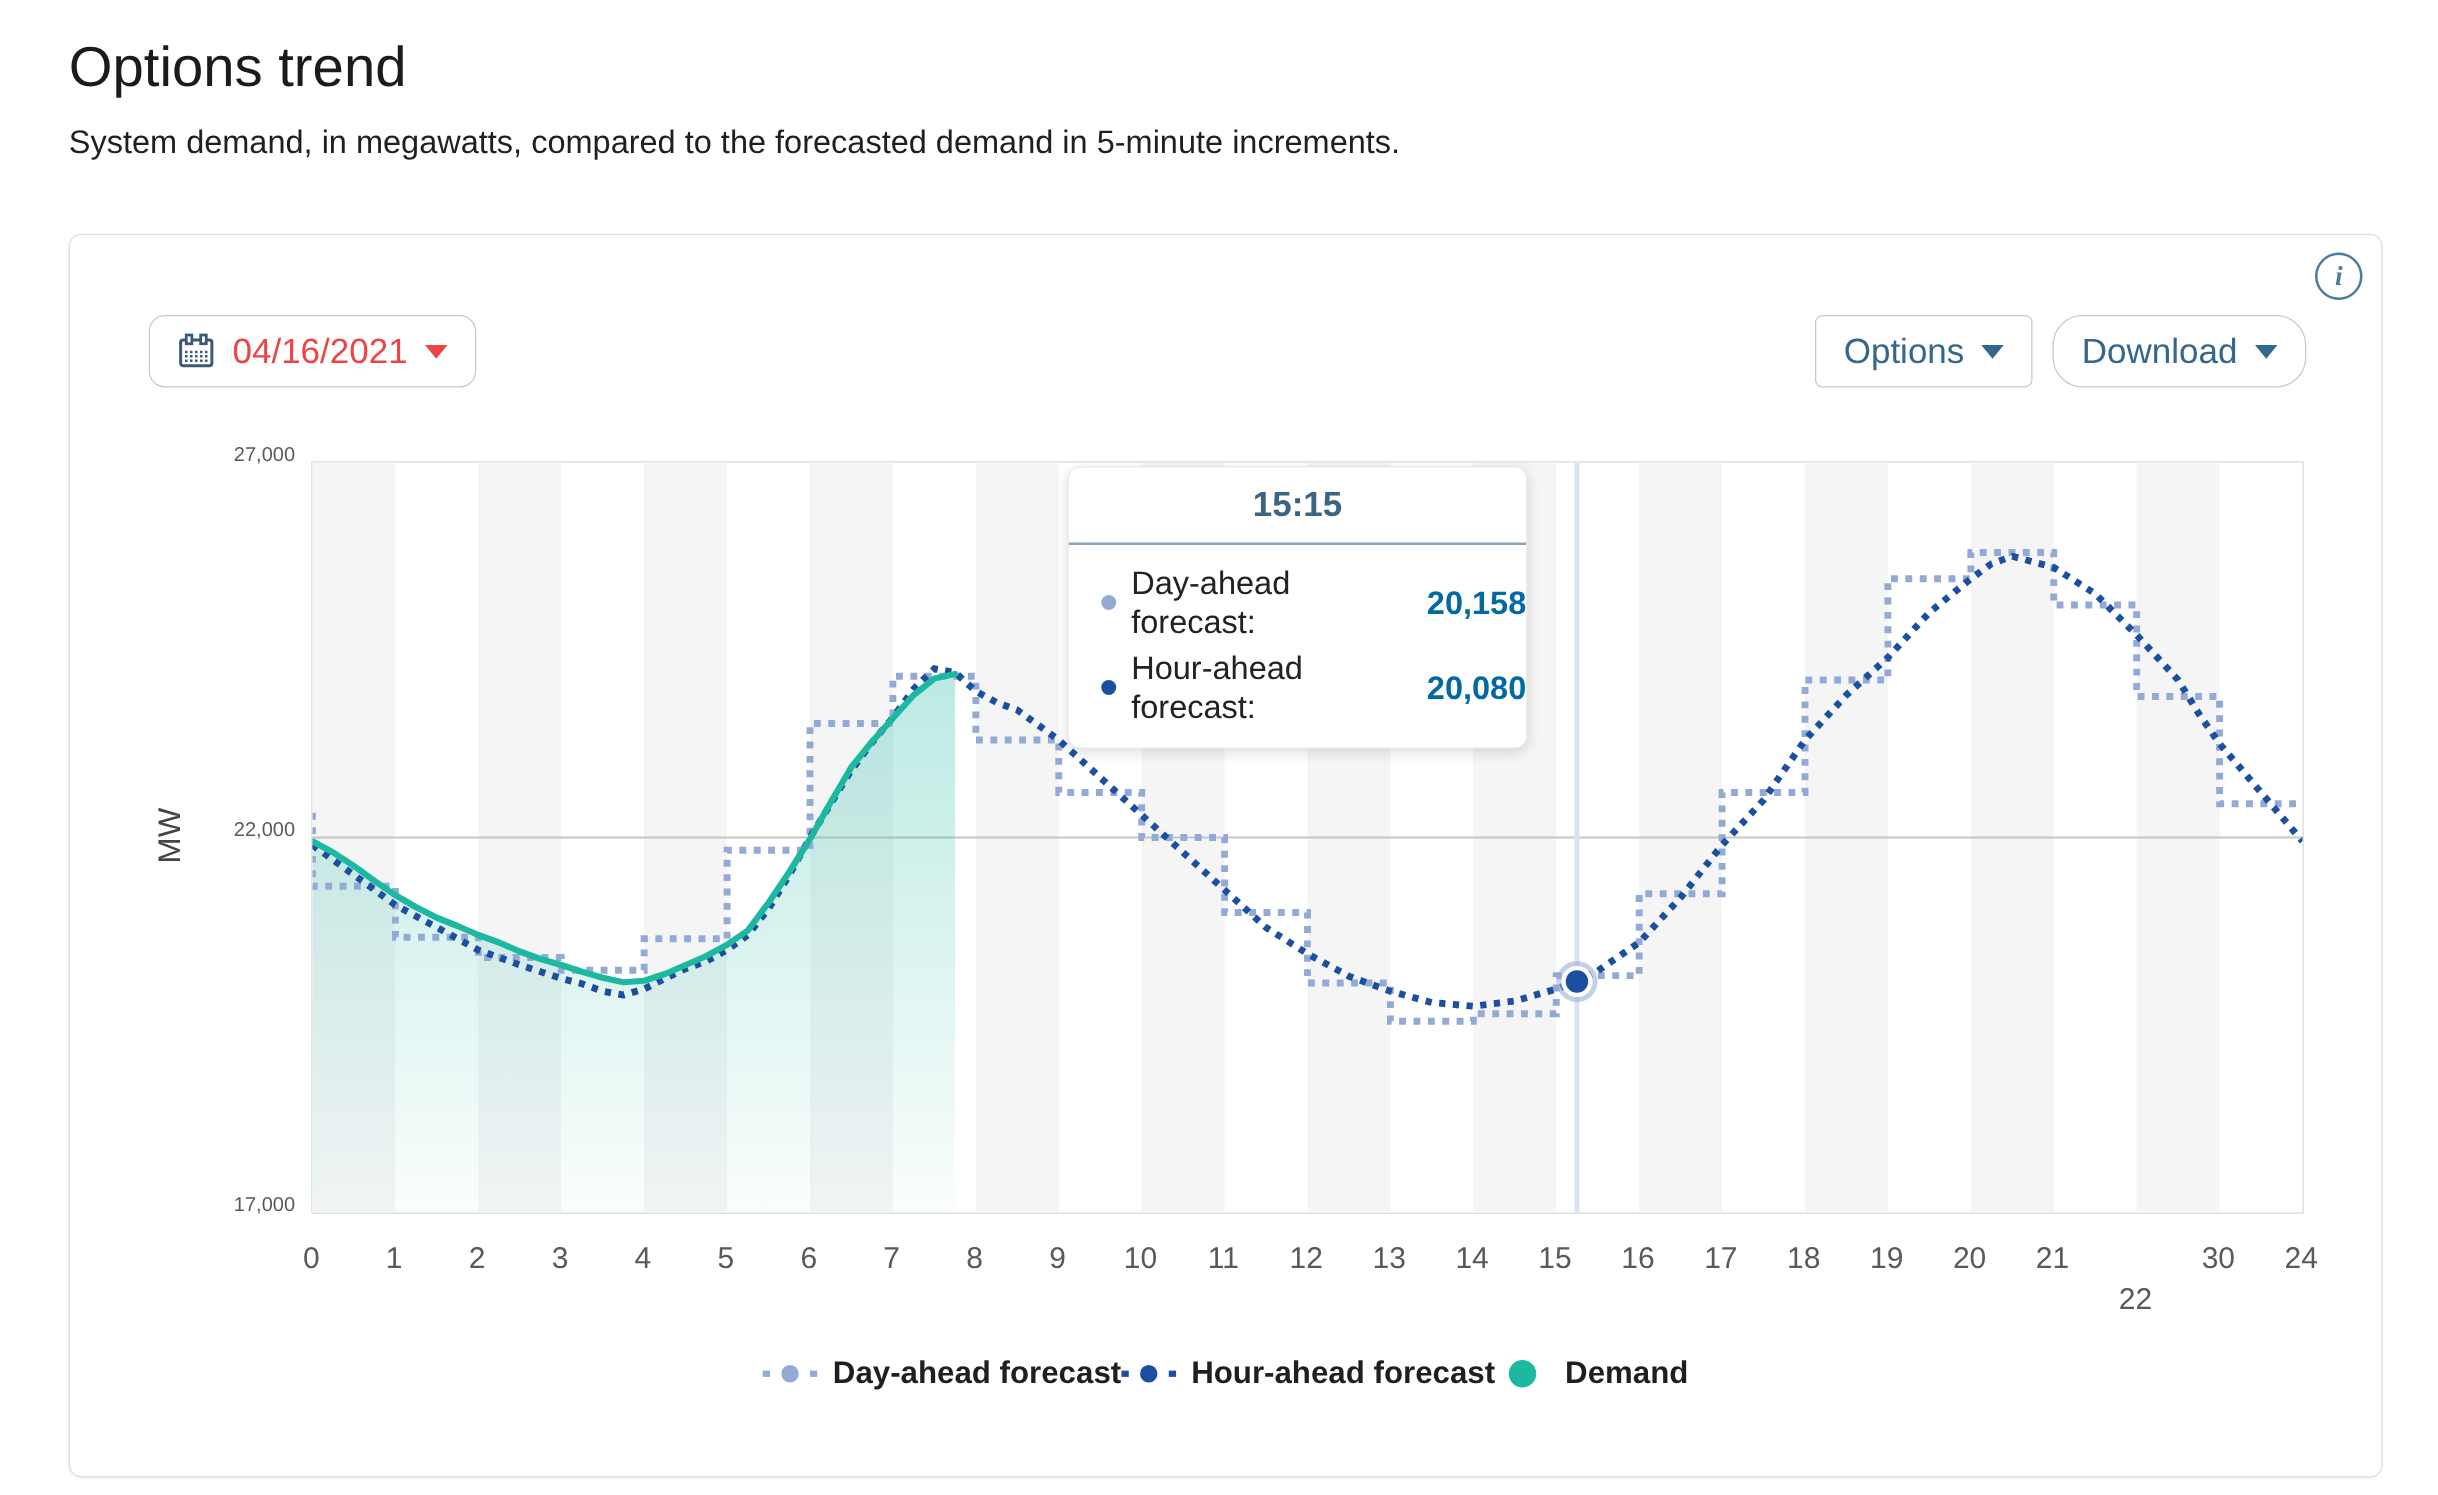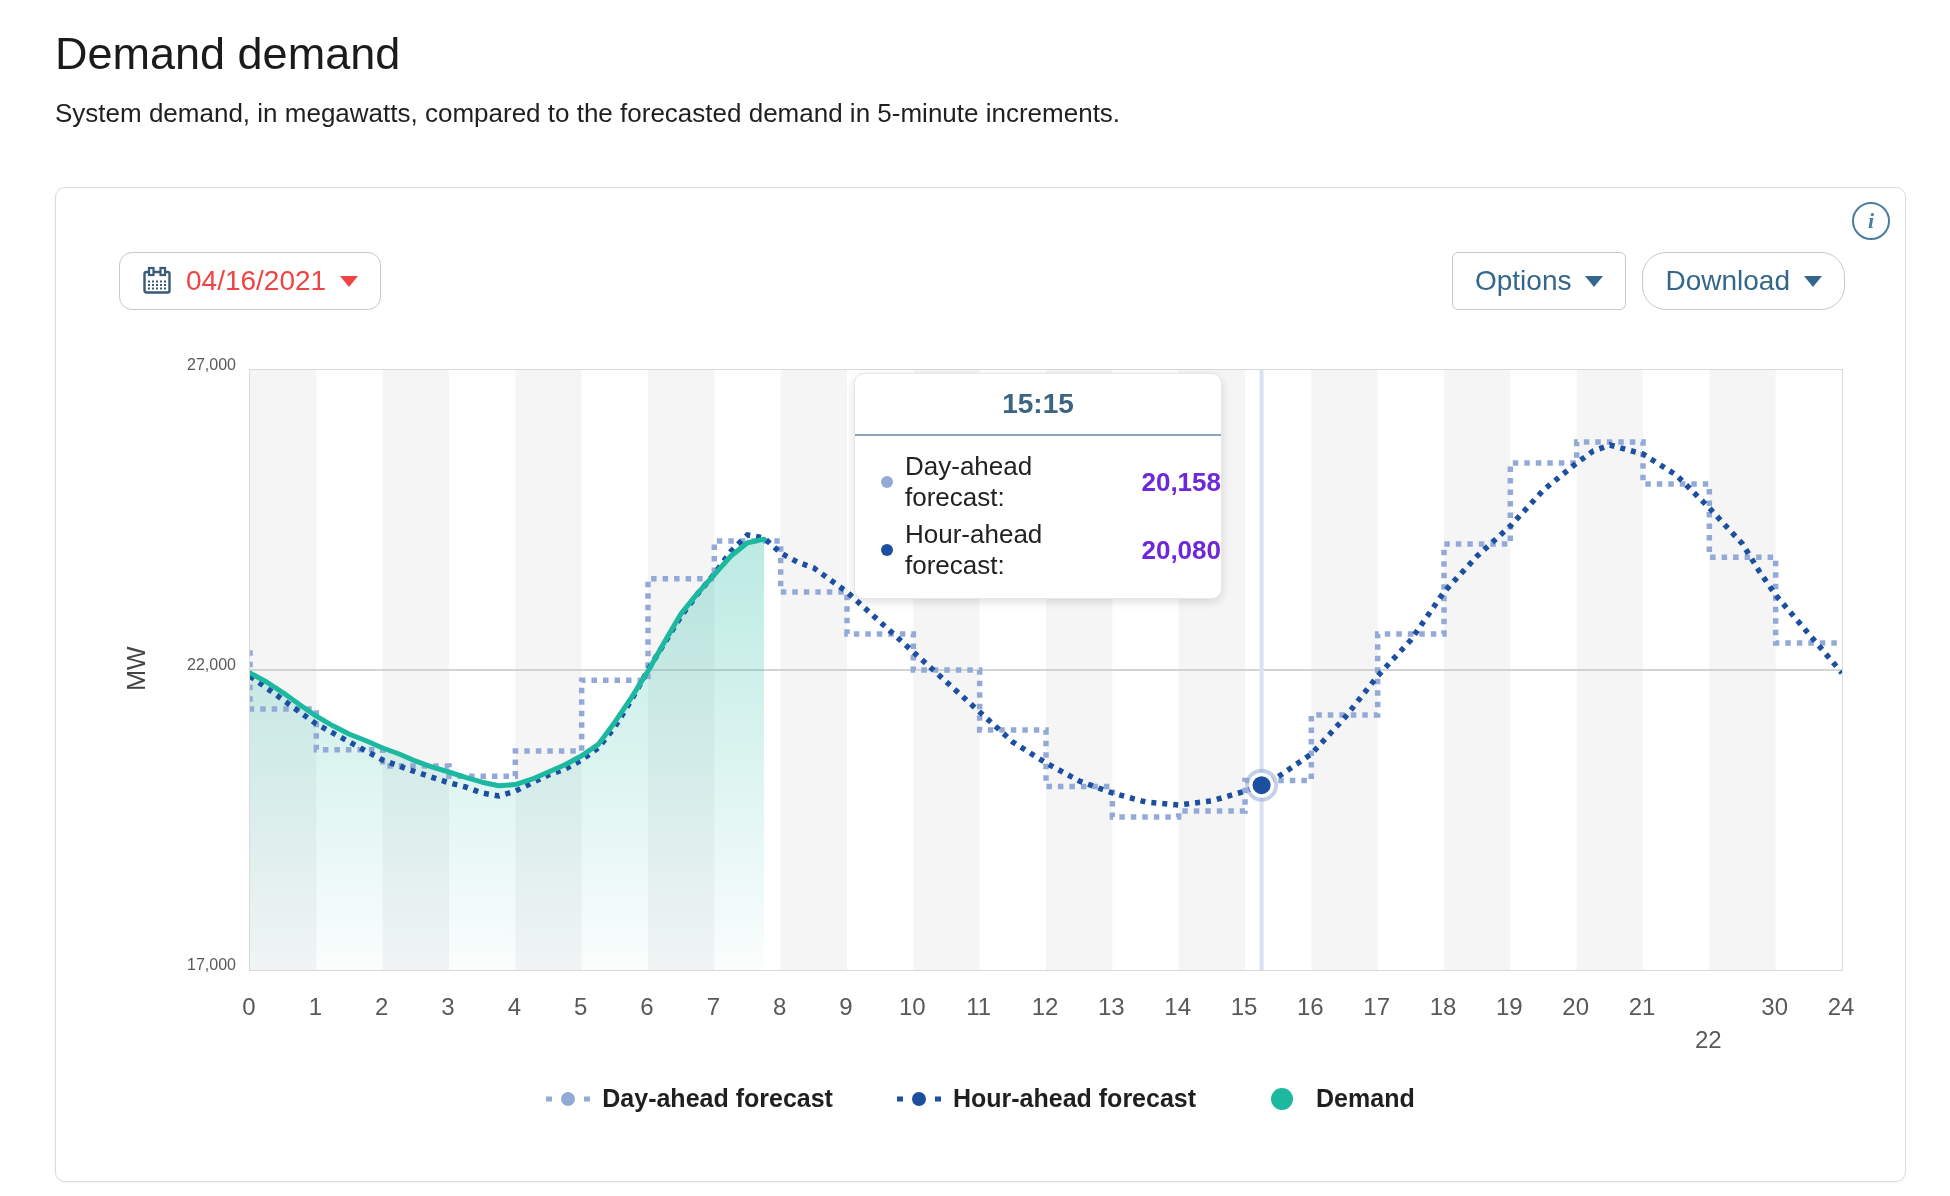--- a/index.html
+++ b/index.html
@@ -16,30 +16,30 @@
   .mw{position:absolute;left:58px;top:466px;font-size:25px;color:#444;transform:rotate(-90deg);}
   .plot{position:absolute;left:193px;top:181px;width:1592px;height:600px;border:1px solid #d9d9d9;box-sizing:content-box;}
   .plot svg{display:block;}
   .xlabels{position:absolute;left:193px;top:805px;width:1592px;height:30px;}
   .xlabels span{position:absolute;transform:translateX(-50%);font-size:24px;color:#595959;}
   .tooltip{position:absolute;left:798px;top:185px;width:366px;border:1px solid #e7e7e7;border-radius:10px;background:#fff;box-shadow:0 3px 10px rgba(0,0,0,0.13);z-index:5;padding-bottom:14px;}
   .tt-head{text-align:center;font-size:28px;font-weight:700;padding-top:14px;padding-bottom:14px;}
   .tt-div{border-top:2px solid #8aa4b8;margin:0 0 12px 0;}
   .tt-row{display:flex;align-items:center;gap:12px;padding:3px 0 3px 26px;font-size:26px;color:#222;}
   .tt-dot{width:12px;height:12px;border-radius:50%;flex:0 0 auto;}
-  .tt-val{font-weight:700;color:#6d28d9;}
-  .legend{position:absolute;left:0;top:896px;width:100%;display:flex;justify-content:center;gap:64px;align-items:center;}
+  .tt-val{font-weight:700;color:#0369a1;}
+  .legend{position:absolute;left:0;top:896px;width:100%;display:flex;justify-content:center;align-items:center;}
   .leg-item{display:flex;align-items:center;gap:12px;cursor:pointer;}
   .leg-item span.lbl{font-size:25px;font-weight:700;color:#1f1f1f;}
 </style>
 </head>
 <body>
 
 <div class="stage">
-  <div class="page-title">Demand demand</div>
+  <div class="page-title">Options trend</div>
   <div class="page-sub">System demand, in megawatts, compared to the forecasted demand in 5-minute increments.</div>
 
   <div class="card">
 
     <button class="btn date-btn" style="color: #ef4444; border-radius: 13px;">
       <span style="display:flex;">
         <svg width="30" height="30" viewBox="0 0 30 30">
           <rect x="2.5" y="6" width="25" height="20.5" rx="2" fill="none" stroke="#3a5a78" stroke-width="2.4"></rect>
           <rect x="7" y="2" width="4.5" height="7" fill="#fff" stroke="#3a5a78" stroke-width="2.2"></rect>
           <rect x="18.5" y="2" width="4.5" height="7" fill="#fff" stroke="#3a5a78" stroke-width="2.2"></rect>

